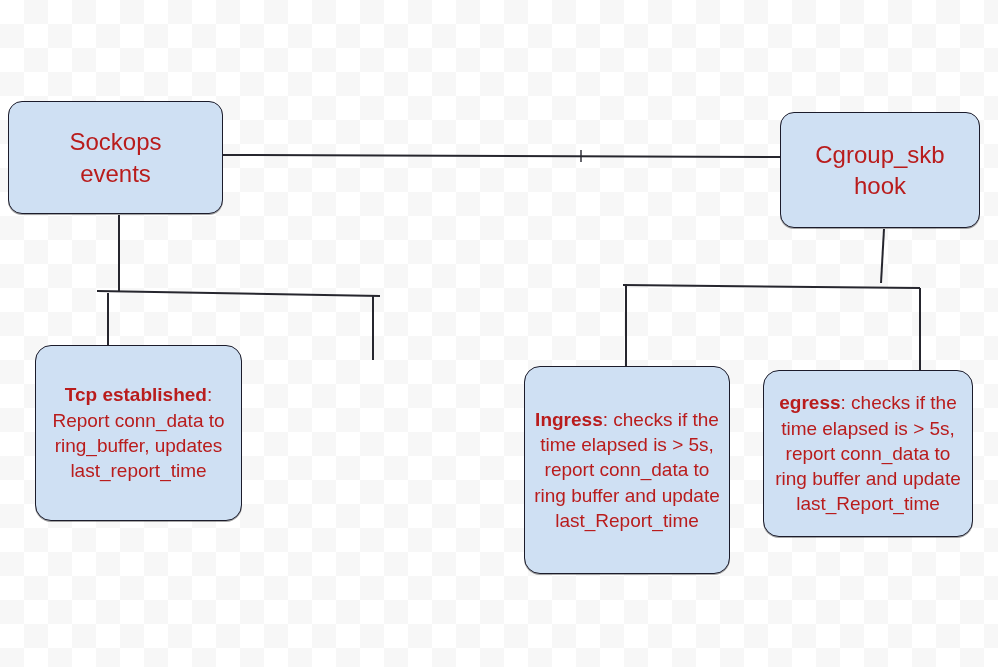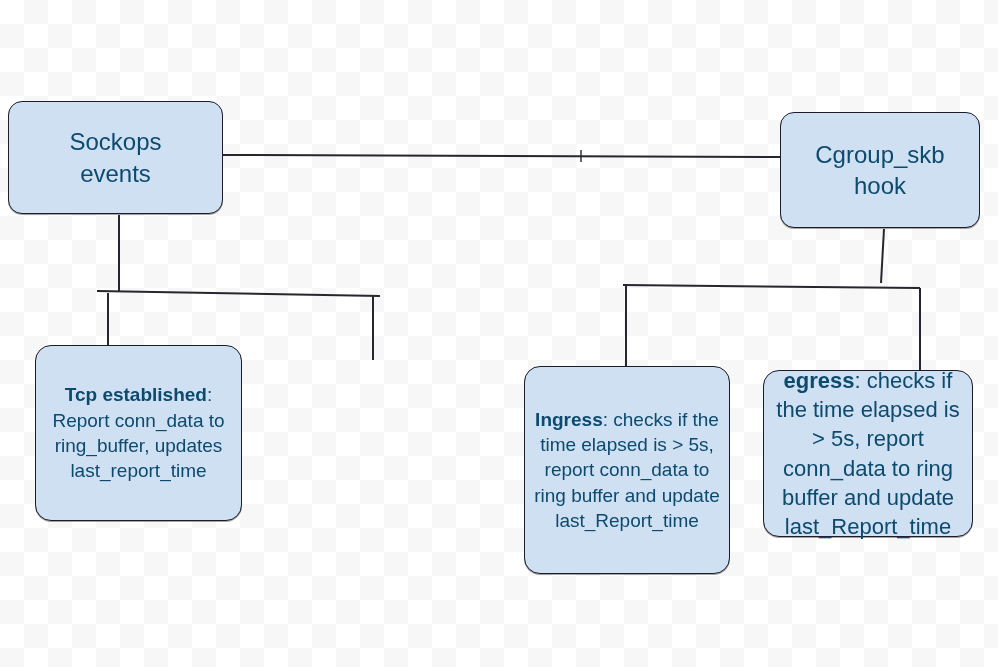--- a/index.html
+++ b/index.html
@@ -38,21 +38,21 @@
   .node {
     position: absolute;
     box-sizing: border-box;
     background: #cfe0f3;
     border: 1.6px solid #1c1c2b;
     border-radius: 16px;
     display: flex;
     align-items: center;
     justify-content: flex-start;
     text-align: center;
-    color: #0c4a6e;
+    color: #b91c1c;
     box-shadow: 0 1px 0 rgba(0,0,0,0.35);
   }
 
   .node-text {
     display: block;
     width: 100%;
     padding: 0 6px;
     box-sizing: border-box;
     line-height: 1.33;
     white-space: pre-line;
@@ -114,21 +114,21 @@
     font-size: 19px;
   }
 
   #node-egress {
     left: 763px;
     top: 370px;
     width: 210px;
     height: 167px;
   }
   #node-egress .node-text {
-    font-size: 22px;
+    font-size: 19px;
   }
 
   .node-label-strong {
     font-weight: bold;
   }
 </style>
 </head>
 <body>
 
 <div id="canvas">

